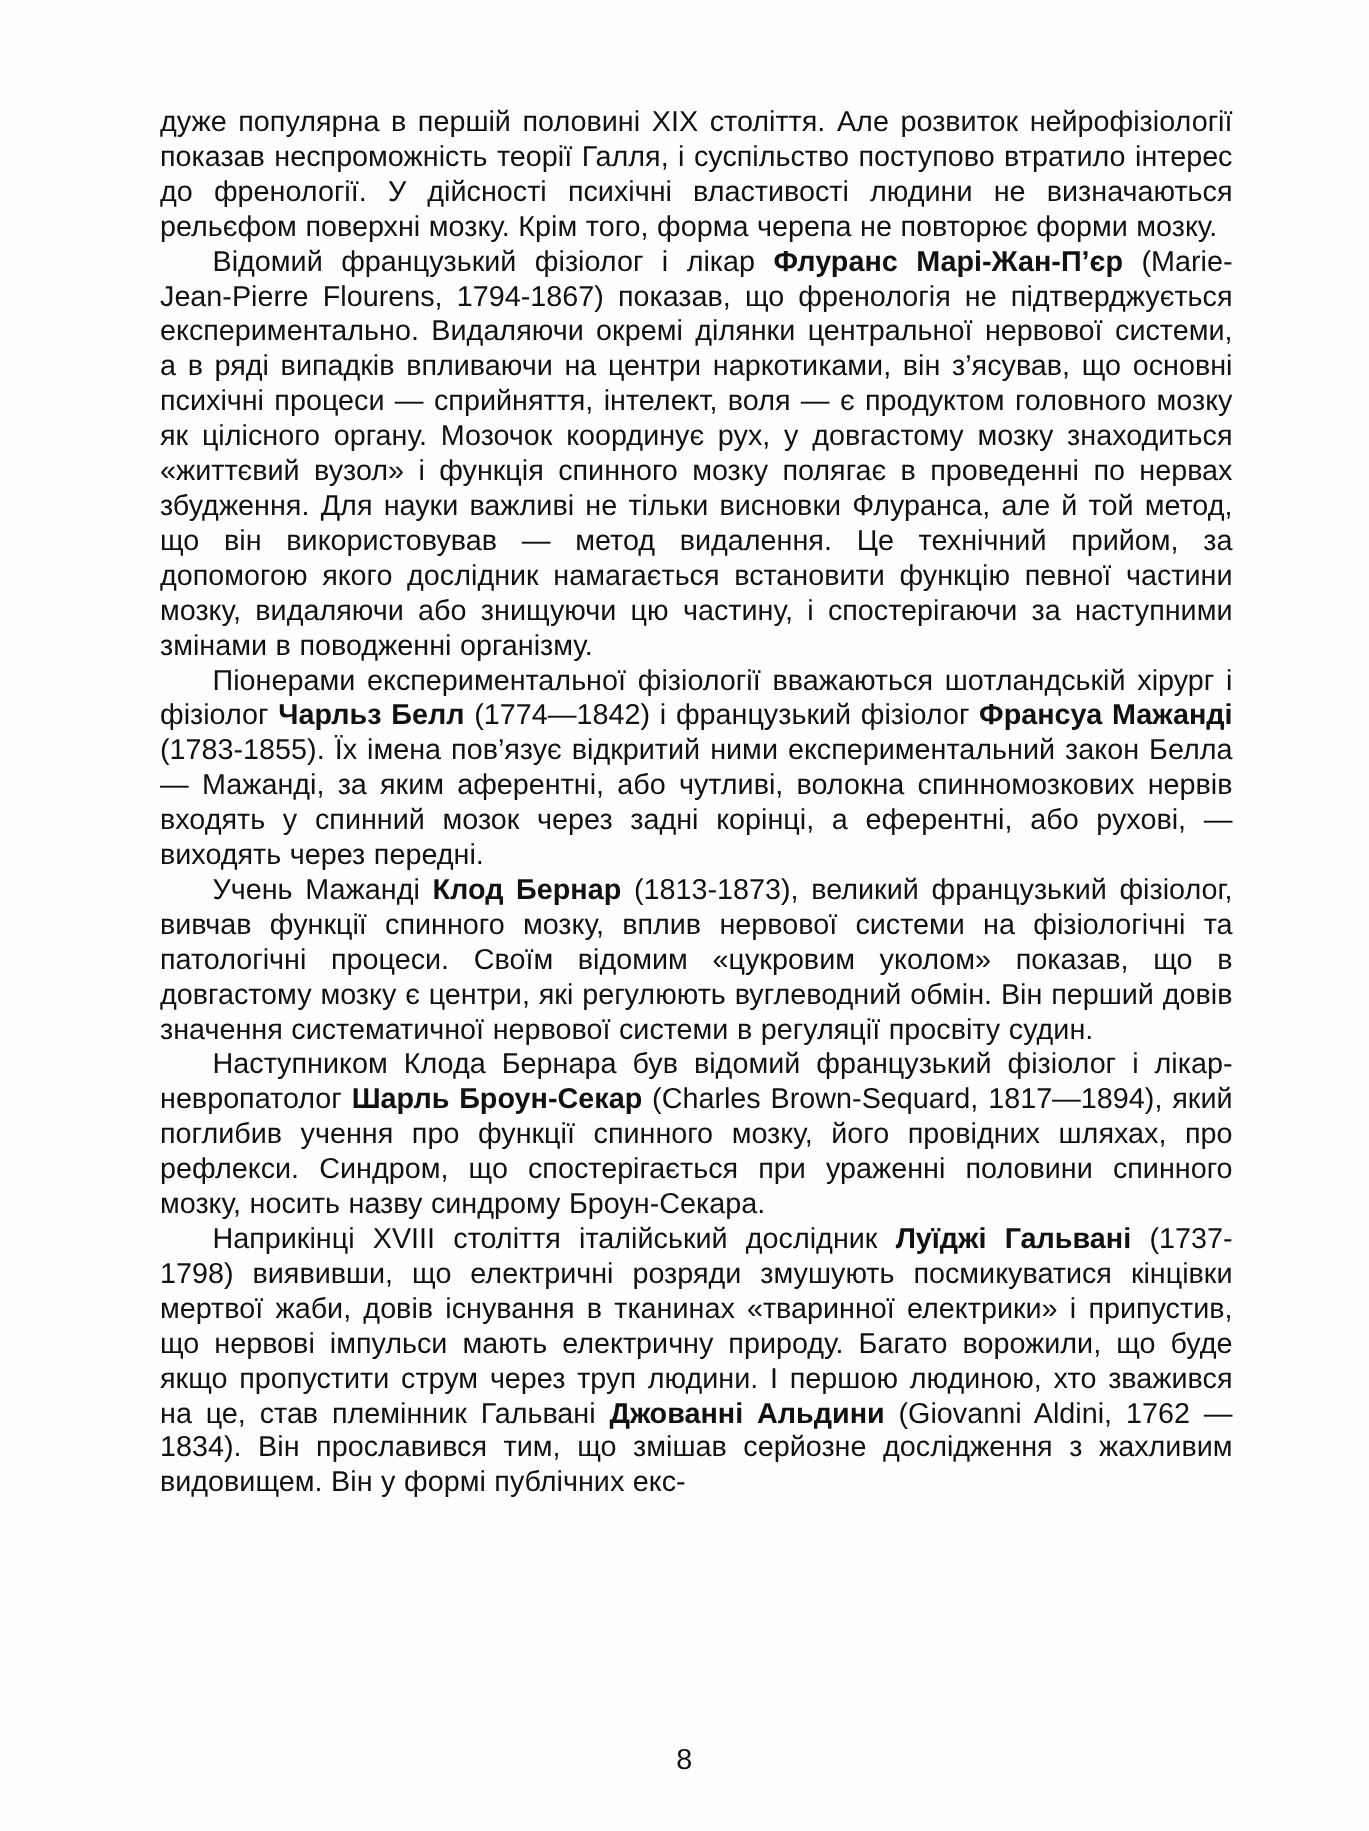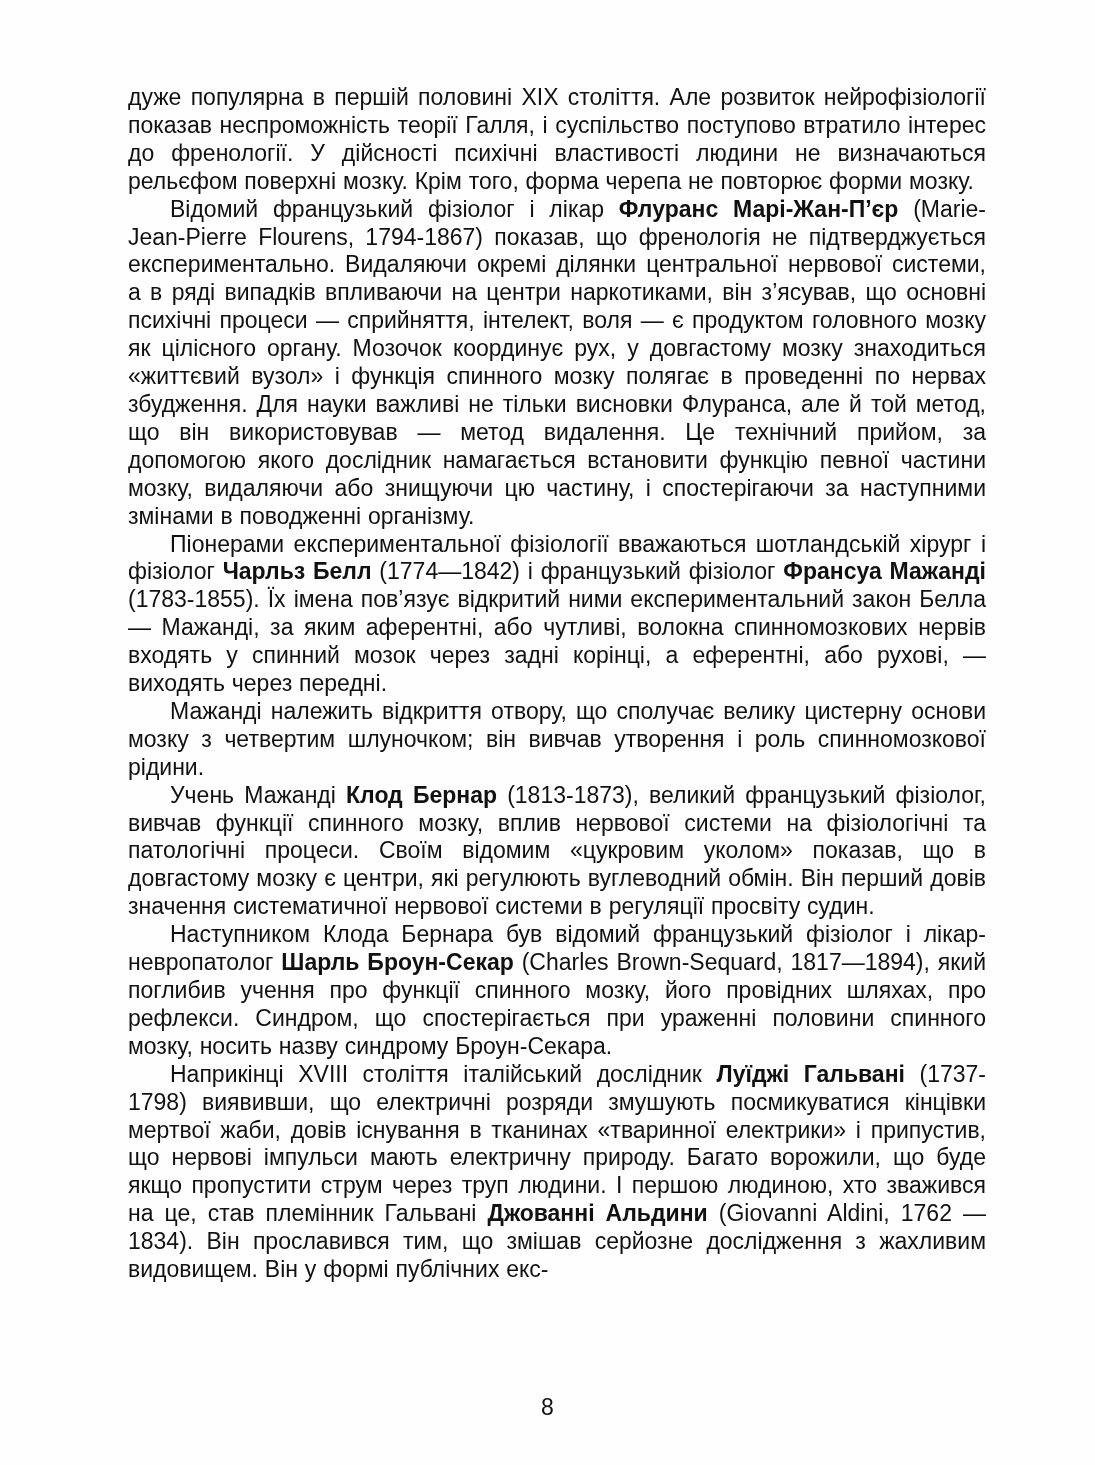--- a/index.html
+++ b/index.html
@@ -49,19 +49,18 @@
   }
 </style>
 </head>
 <body>
 
 <div class="page">
   <div class="text-block" id="content">
       <p class="para"><span>дуже популярна в першій половині XIX століття. Але розвиток нейрофізіології показав неспроможність теорії Галля, і суспільство поступово втратило інтерес до френології. У дійсності психічні властивості людини не визначаються рельєфом поверхні мозку. Крім того, форма черепа не повторює форми мозку.</span></p>
       <p class="para indent"><span>Відомий французький фізіолог і лікар </span><span class="bold">Флуранс Марі-Жан-П’єр</span><span> (Marie-Jean-Pierre Flourens, 1794-1867) показав, що френологія не підтверджується експериментально. Видаляючи окремі ділянки центральної нервової системи, а в ряді випадків впливаючи на центри наркотиками, він з’ясував, що основні психічні процеси — сприйняття, інтелект, воля — є продуктом головного мозку як цілісного органу. Мозочок координує рух, у довгастому мозку знаходиться «життєвий вузол» і функція спинного мозку полягає в проведенні по нервах збудження. Для науки важливі не тільки висновки Флуранса, але й той метод, що він використовував — метод видалення. Це технічний прийом, за допомогою якого дослідник намагається встановити функцію певної частини мозку, видаляючи або знищуючи цю частину, і спостерігаючи за наступними змінами в поводженні організму.</span></p>
       <p class="para indent"><span>Піонерами експериментальної фізіології вважаються шотландській хірург і фізіолог </span><span class="bold">Чарльз Белл</span><span> (1774—1842) і французький фізіолог </span><span class="bold">Франсуа Мажанді</span><span> (1783-1855). Їх імена пов’язує відкритий ними експериментальний закон Белла — Мажанді, за яким аферентні, або чутливі, волокна спинномозкових нервів входять у спинний мозок через задні корінці, а еферентні, або рухові, — виходять через передні.</span></p>
-      <p class="para indent"><span>Мажанді належить відкриття отвору, що сполучає велику цистерну основи мозку з четвертим шлуночком; він вивчав утворення і роль спинномозкової рідини.</span></p>
       <p class="para indent"><span>Учень Мажанді </span><span class="bold">Клод Бернар</span><span> (1813-1873), великий французький фізіолог, вивчав функції спинного мозку, вплив нервової системи на фізіологічні та патологічні процеси. Своїм відомим «цукровим уколом» показав, що в довгастому мозку є центри, які регулюють вуглеводний обмін. Він перший довів значення систематичної нервової системи в регуляції просвіту судин.</span></p>
       <p class="para indent"><span>Наступником Клода Бернара був відомий французький фізіолог і лікар-невропатолог </span><span class="bold">Шарль Броун-Секар</span><span> (Charles Brown-Sequard, 1817—1894), який поглибив учення про функції спинного мозку, його провідних шляхах, про рефлекси. Синдром, що спостерігається при ураженні половини спинного мозку, носить назву синдрому Броун-Секара.</span></p>
       <p class="para indent"><span>Наприкінці XVIII століття італійський дослідник </span><span class="bold">Луїджі Гальвані</span><span> (1737-1798) виявивши, що електричні розряди змушують посмикуватися кінцівки мертвої жаби, довів існування в тканинах «тваринної електрики» і припустив, що нервові імпульси мають електричну природу. Багато ворожили, що буде якщо пропустити струм через труп людини. І першою людиною, хто зважився на це, став племінник Гальвані </span><span class="bold">Джованні Альдини</span><span> (Giovanni Aldini, 1762 — 1834). Він прославився тим, що змішав серйозне дослідження з жахливим видовищем. Він у формі публічних екс-</span></p>
     </div>
   <div class="page-number">8</div>
 </div>
 
 </body></html>

